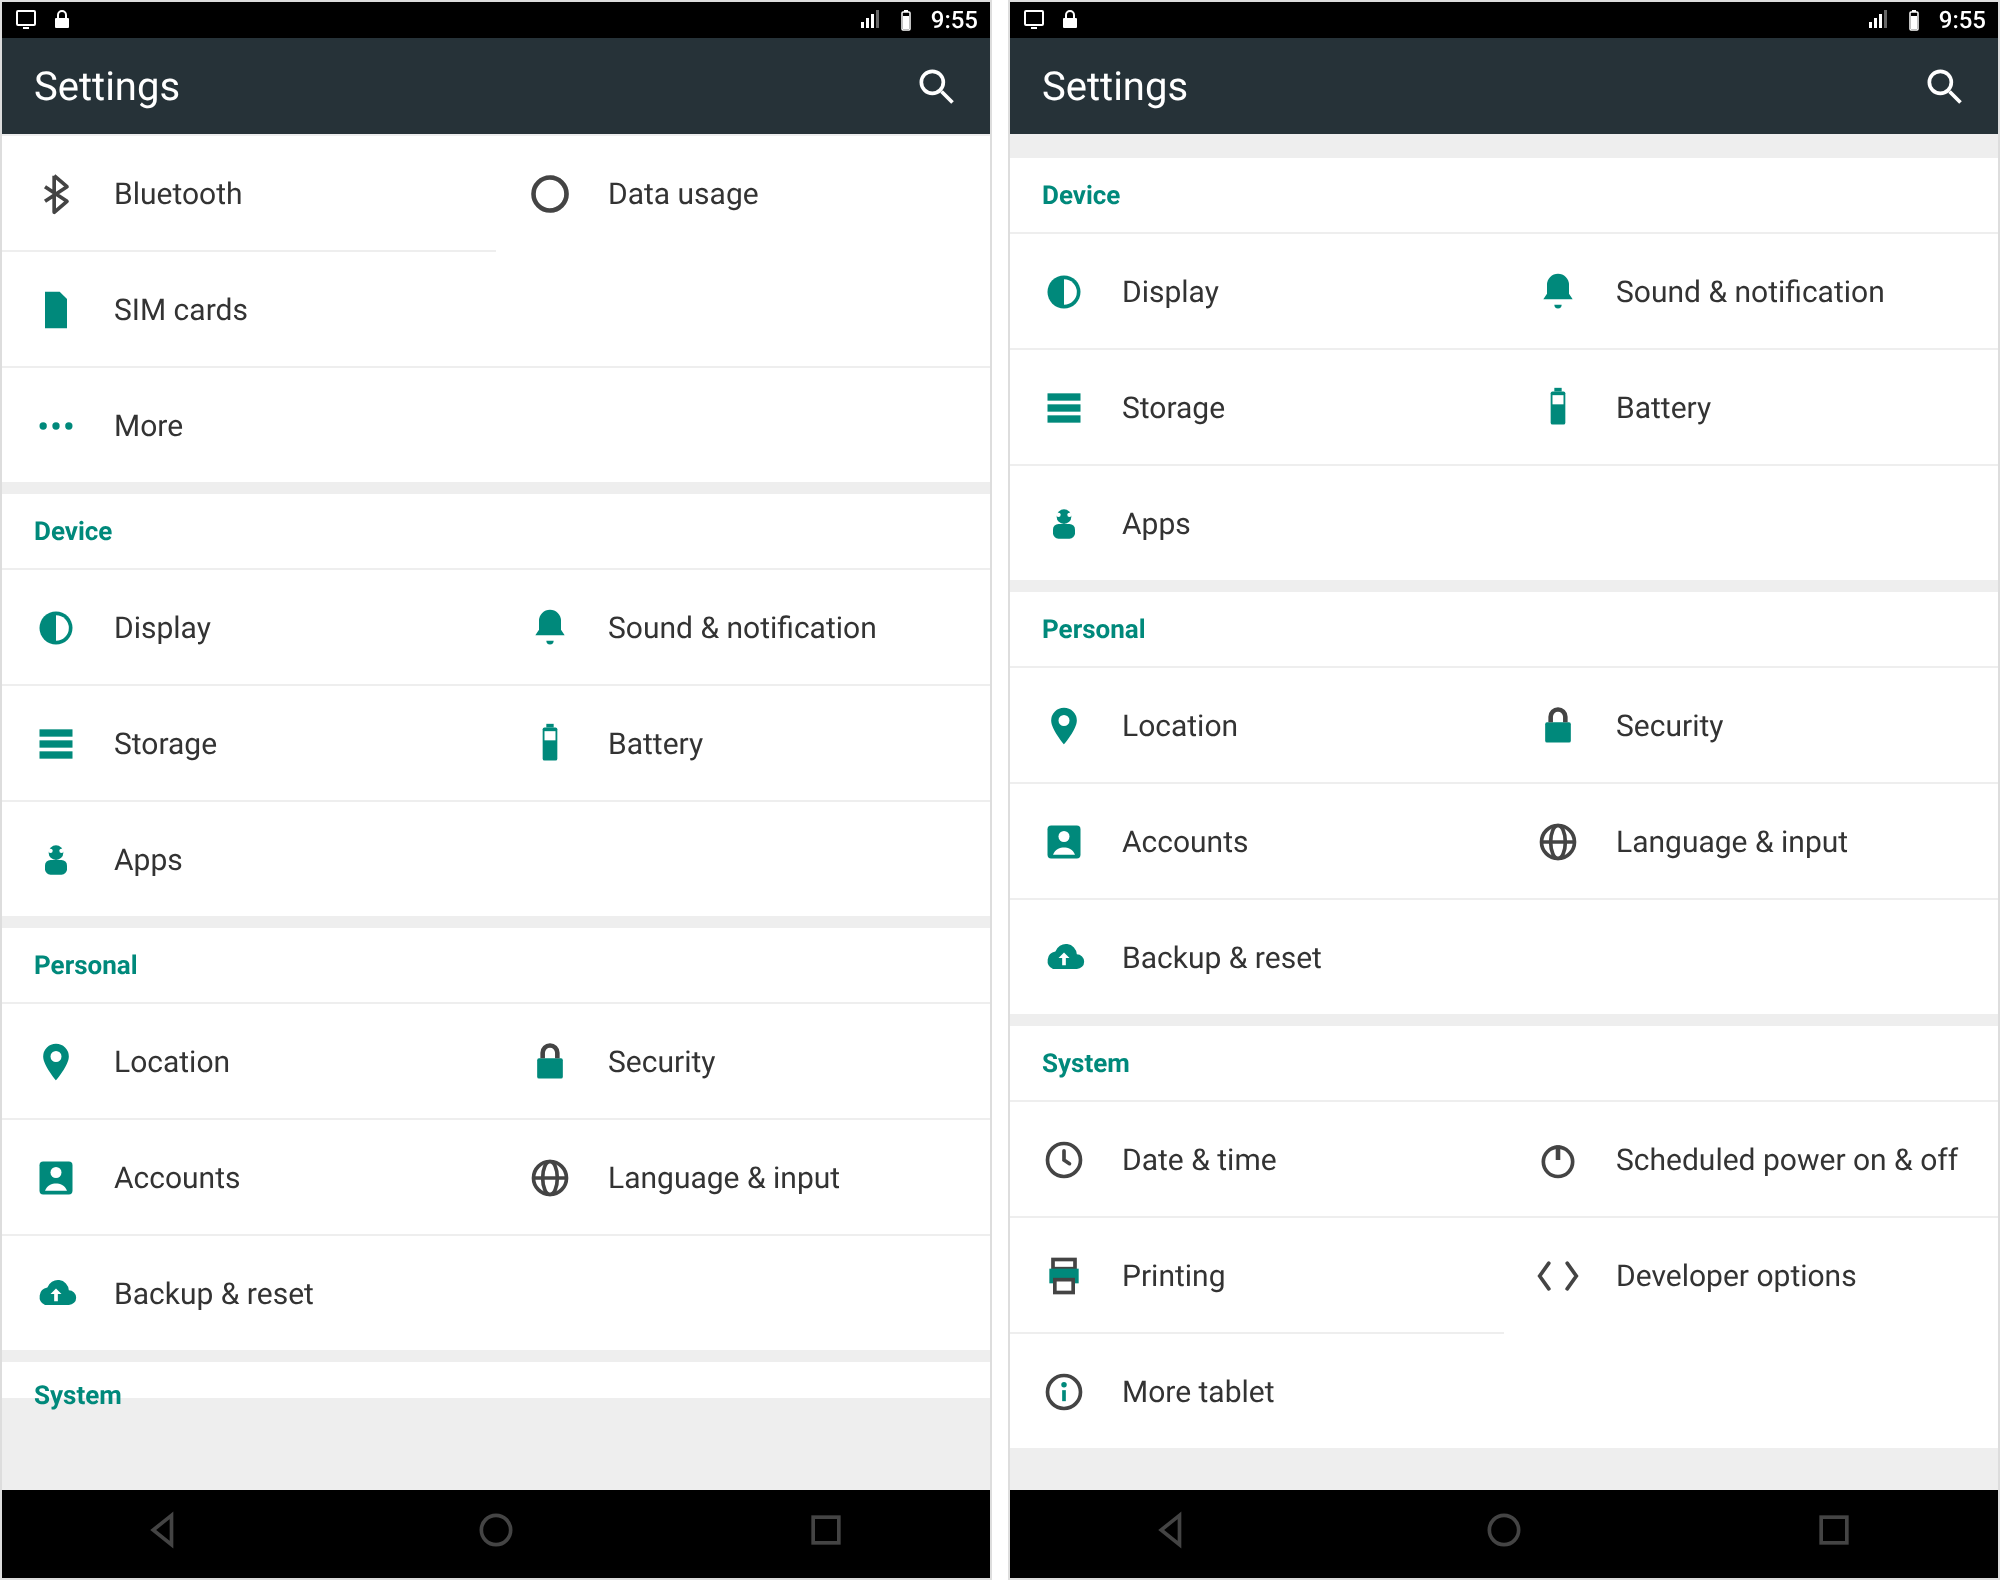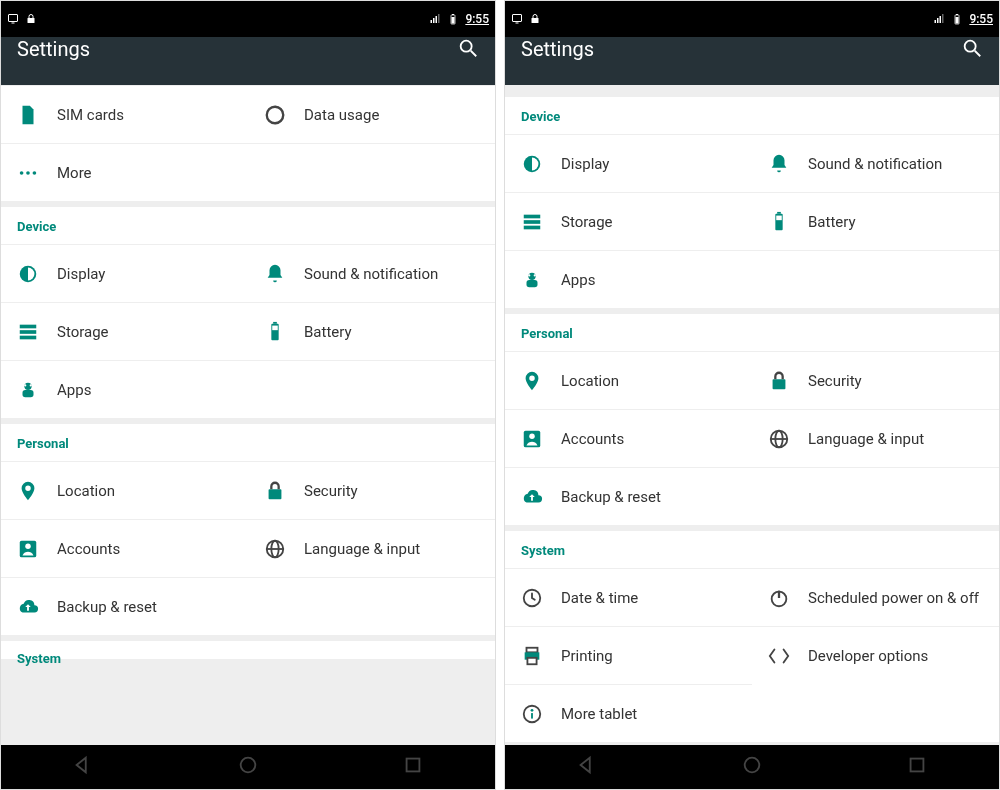--- a/index.html
+++ b/index.html
@@ -17,41 +17,40 @@
     flex: 1;
     display: flex;
     flex-direction: column;
     border: 1px solid #ddd;
     background: #f2f2f2;
     overflow: hidden;
     position: relative;
   }
   
   .status-bar {
-    height: 36px;
+    height: 18px;
     background: #000;
     color: #fff;
     display: flex;
     align-items: center;
     padding: 0 6px;
     font-size: 12px;
     font-weight: 500;
-    text-decoration: underline;
   }
   .status-left, .status-right { display: flex; align-items: center; gap: 6px; }
   .status-right { margin-left: auto; }
   .status-bar svg { width: 12px; height: 12px; fill: #fff; display: block; }
   .status-time { font-size: 12px; }
   
   .app-bar {
     height: 48px;
     background: #263238;
     color: #fff;
     display: flex;
-    align-items: flex-start;
+    align-items: center;
     padding: 0 16px;
   }
   .app-title { font-size: 20px; font-weight: 400; }
   .app-search { margin-left: auto; display: flex; align-items: center; }
   .app-search svg { width: 22px; height: 22px; fill: #fff; }
   
   .scroll {
     flex: 1;
     overflow: hidden;
     background: #eee;
@@ -276,32 +275,40 @@
         </svg>
       </span>
   </div>
   <div class="scroll">
 
     <div class="section">
       <div class="row-grid">
         <div class="item">
           <span class="item-icon">
               <svg viewBox="0 0 24 24">
+                <use href="#ic-bt"></use>
+              </svg>
+            </span>
+          <span class="item-label">Bluetooth</span>
+        </div>
+        <div class="item">
+          <span class="item-icon">
+              <svg viewBox="0 0 24 24">
+                <use href="#ic-data"></use>
+              </svg>
+            </span>
+          <span class="item-label">Data usage</span>
+        </div>
+        <div class="item">
+          <span class="item-icon">
+              <svg viewBox="0 0 24 24">
                 <use href="#ic-sim"></use>
               </svg>
             </span>
           <span class="item-label">SIM cards</span>
-        </div>
-        <div class="item">
-          <span class="item-icon">
-              <svg viewBox="0 0 24 24">
-                <use href="#ic-data"></use>
-              </svg>
-            </span>
-          <span class="item-label">Data usage</span>
         </div>
         <div class="item full">
           <span class="item-icon">
               <svg viewBox="0 0 24 24">
                 <use href="#ic-more"></use>
               </svg>
             </span>
           <span class="item-label">More</span>
         </div>
       </div>

